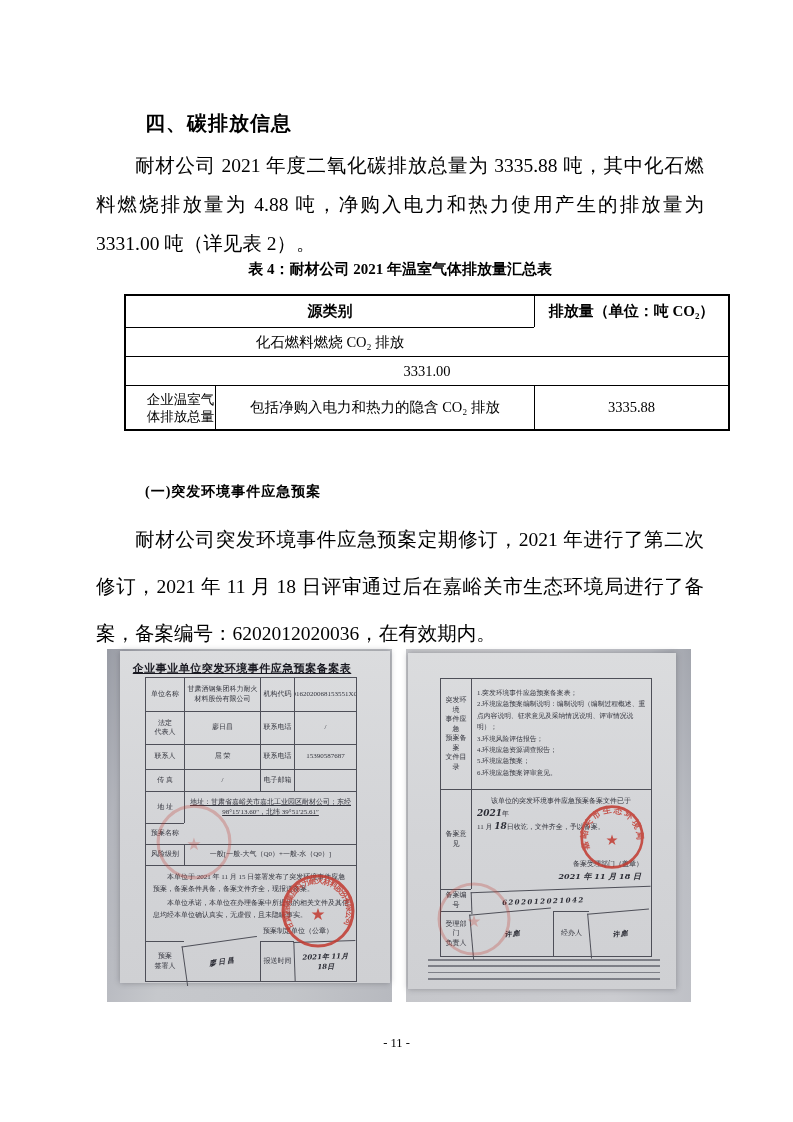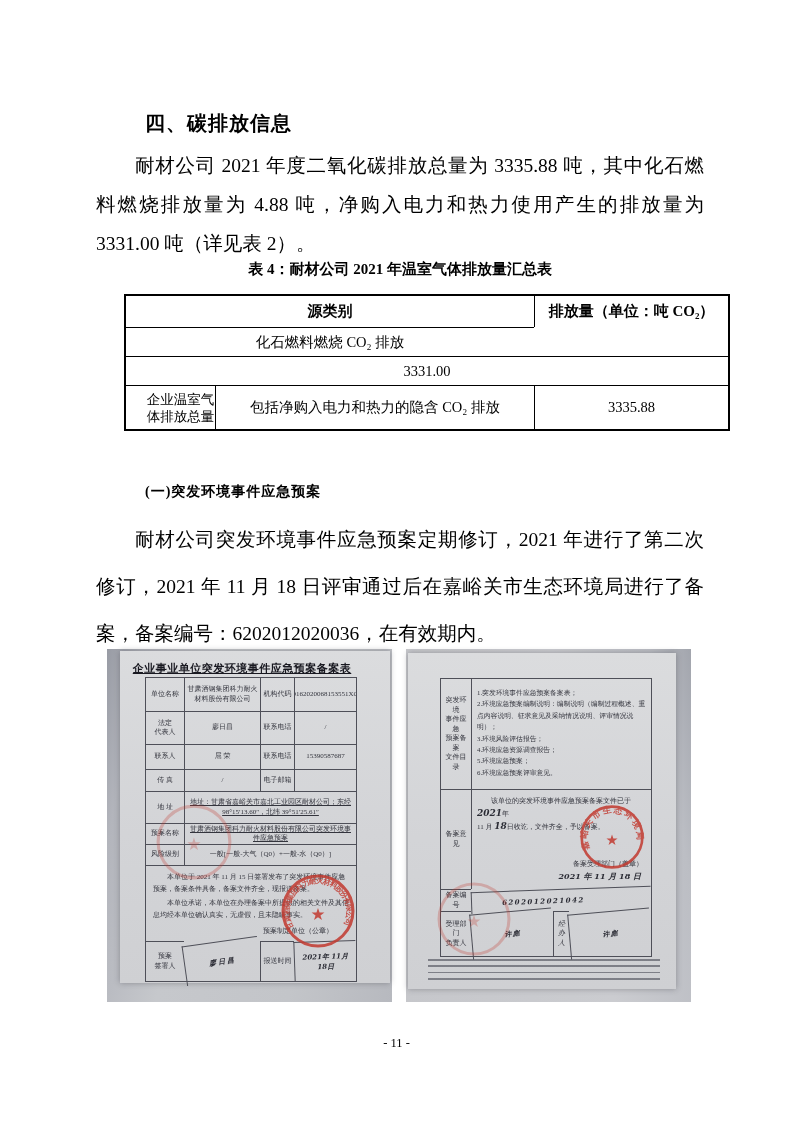--- a/index.html
+++ b/index.html
@@ -61,21 +61,21 @@
 
   #rtable { left:32px; top:25px; width:212px; }
   .rw1 { width:30px; } .rwide { flex:1; }
   .rh110 { height:110px; } .rh100 { height:100px; } .rh22 { height:22px; } .rh45 { height:45px; }
   .catalog { display:block !important; text-align:left !important; padding:8px 4px 0 5px !important; font-size:6.8px !important; line-height:11.4px !important; }
   .catalog div { margin:0; }
   .opinion { display:block !important; text-align:left !important; position:relative; padding:0 !important; }
   .accept { margin:5px 5px 4px; text-indent:2em; font-size:7px; line-height:12px; white-space:pre-line; }
   .r-sealcap { position:absolute; right:8px; bottom:20px; font-size:7px; }
   .r-sealdate { position:absolute; right:10px; bottom:8px; }
-  .rw2 { width:82px; } .rw3 { width:16px;font-style:italic; } .rw4 { flex:1; }
+  .rw2 { width:82px; } .rw3 { width:36px; } .rw4 { flex:1; }
 
   
   .hw { font-style:italic; font-family:"DejaVu Serif", serif; color:#2b2c35; font-weight:bold; }
   .sig-big { font-size:14px; transform:rotate(-8deg); letter-spacing:2px; }
   .sig-sm { font-size:10.5px; transform:rotate(-5deg); letter-spacing:1px; }
   .hw-date { font-size:8.5px; transform:rotate(-2deg); }
   .hw-num { font-size:9.5px; letter-spacing:1.5px; transform:rotate(-2deg); padding-left:30px !important; justify-content:flex-start !important; }
   .hw-inline { font-size:9px; }
   .hw-sdate { font-size:8px; }
 
@@ -153,21 +153,20 @@
           <div class="lw3">电子邮箱</div>
           <div class="lw4"></div>
         </div>
         <div class="srow lh5">
           <div class="lw1">地  址</div>
           <div class="lwide u pre">地址：甘肃省嘉峪关市嘉北工业园区耐材公司；东经
 98°15′13.60″，北纬 39°51′25.61″</div>
         </div>
         <div class="srow lh6">
           <div class="lw1">预案名称</div>
-          <div class="lwide u tiny">甘肃酒钢集团科力耐火材料股份有限公司突发环境事件应急预案</div>
         </div>
         <div class="srow lh7">
           <div class="lw1">风险级别</div>
           <div class="lwide">一般[一般-大气（Q0）+一般-水（Q0）]</div>
         </div>
         <div class="srow lh8">
           <div class="lwide stmt">
             <p>本单位于 2021 年 11 月 15 日签署发布了突发环境事件应急预案，备案条件具备，备案文件齐全，现报送备案。</p>
             <p>本单位承诺，本单位在办理备案中所提供的相关文件及其信息均经本单位确认真实，无虚假，且未隐瞒事实。</p>
             <div class="sealcap">预案制定单位（公章）</div>

